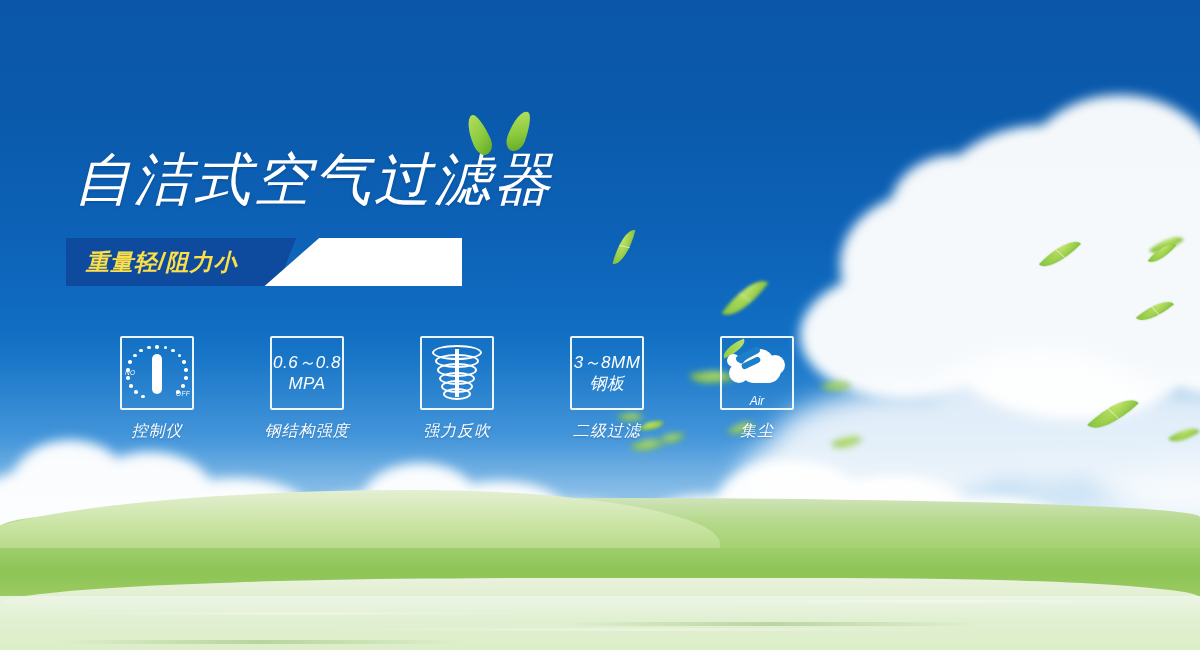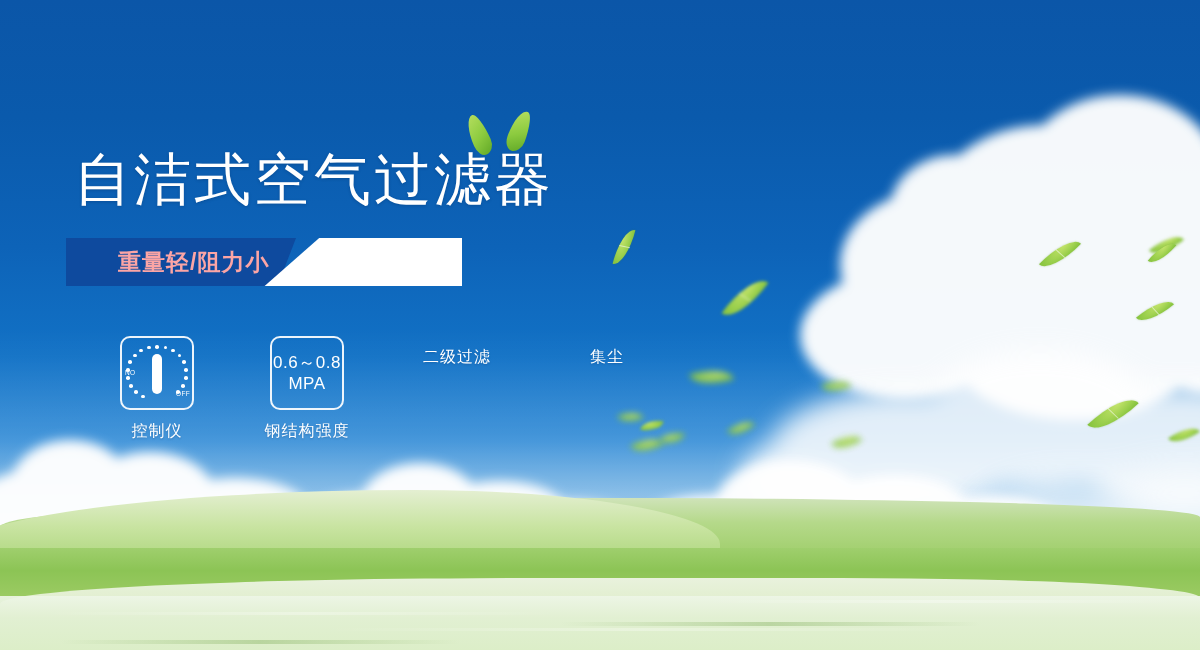--- a/index.html
+++ b/index.html
@@ -1,20 +1,21 @@
 <!DOCTYPE html>
 <html><head>
 <meta charset="utf-8">
 <style>
   html,body{margin:0;padding:0;background:#fff;}
   body{font-family:"Liberation Sans","DejaVu Sans",sans-serif;}
 
   #banner{
     position:relative;width:1200px;height:650px;overflow:hidden;
     background:#0a5aac;
+    font-style:italic;
   }
 
   
   .sky{
     position:absolute;left:0;top:0;width:1200px;height:650px;
     background:linear-gradient(to bottom,
       #0b56a8 0%,
       #0a5aac 18%,
       #0d63b8 38%,
       #1272c6 55%,
@@ -113,32 +114,32 @@
   #subbar .seg-slant{
     position:absolute;left:186px;top:0;width:44px;height:48px;background:#0e4a9e;
     clip-path:polygon(0 0,100% 0,58% 100%,0 100%);
   }
   #subbar .seg-white{
     position:absolute;left:186px;top:0;width:210px;height:48px;background:#ffffff;
     clip-path:polygon(32% 0,100% 0,100% 100%,6% 100%);
   }
   #subbar .t1{
     position:absolute;left:20px;top:0;height:48px;line-height:48px;
-    color:#fca5a5;font-size:23px;letter-spacing:1px;font-weight:600;white-space:nowrap;margin-left:32px;
+    color:#fde047;font-size:23px;letter-spacing:1px;font-weight:600;white-space:nowrap;
   }
   #subbar .t2{
     position:absolute;left:240px;top:0;height:48px;line-height:48px;
     color:#1659a8;font-size:23px;letter-spacing:1px;font-weight:600;white-space:nowrap;
   }
 
   
   #features{position:absolute;left:82px;top:336px;display:flex;gap:0;}
   .feature{width:150px;display:flex;flex-direction:column;align-items:center;}
   .fbox{
-    width:74px;height:74px;border:2px solid rgba(255,255,255,.92);border-radius:10px;
+    width:74px;height:74px;border:2px solid rgba(255,255,255,.92);border-radius:2px;
     display:flex;align-items:center;justify-content:center;position:relative;
     box-sizing:border-box;
   }
   .ftext{
     color:#ffffff;font-size:17px;line-height:21px;text-align:center;letter-spacing:.5px;
   }
   .flabel{
     margin-top:11px;color:#ffffff;font-size:16px;letter-spacing:1px;white-space:nowrap;
     text-shadow:0 1px 2px rgba(0,40,90,.25);
   }
@@ -326,26 +327,59 @@
     <div class="feature">
       <div class="fbox">
         <div class="ftext">
           <div>0.6～0.8</div>
           <div>MPA</div>
         </div>
       </div>
       <div class="flabel">钢结构强度</div>
     </div>
 
-
-    <div class="feature">
+    <div class="feature">
+      <div class="fbox">
+        <div class="coil">
+          <div class="stem"></div>
+          <div class="ring" style="top:0px;width:46px;height:11px;"></div>
+          <div class="ring" style="top:9px;width:40px;height:10px;"></div>
+          <div class="ring" style="top:18px;width:36px;height:10px;"></div>
+          <div class="ring" style="top:27px;width:32px;height:9px;"></div>
+          <div class="ring" style="top:35px;width:28px;height:9px;"></div>
+          <div class="ring" style="top:43px;width:24px;height:8px;"></div>
+        </div>
+      </div>
+      <div class="flabel">强力反吹</div>
+    </div>
+
+    <div class="feature">
+      <div class="fbox">
+        <div class="ftext">
+          <div>3～8MM</div>
+          <div>钢板</div>
+        </div>
+      </div>
       <div class="flabel">二级过滤</div>
     </div>
 
     <div class="feature">
+      <div class="fbox">
+        <div class="aircloud">
+          <div class="leafdeco"></div>
+          <div class="c4"></div>
+            <div class="c5"></div>
+          <div class="c1"></div>
+            <div class="c2"></div>
+            <div class="c3"></div>
+          <div class="swoosh"></div>
+          <div class="swoosh2"></div>
+          <div class="airtxt">Air</div>
+        </div>
+      </div>
       <div class="flabel">集尘</div>
     </div>
 
   </div>
 
   <div class="leaf blur" style="left:641px;top:420px;width:22px;height:11px;transform:rotate(6deg);"></div>
 
 </div>
 
 </body></html>

